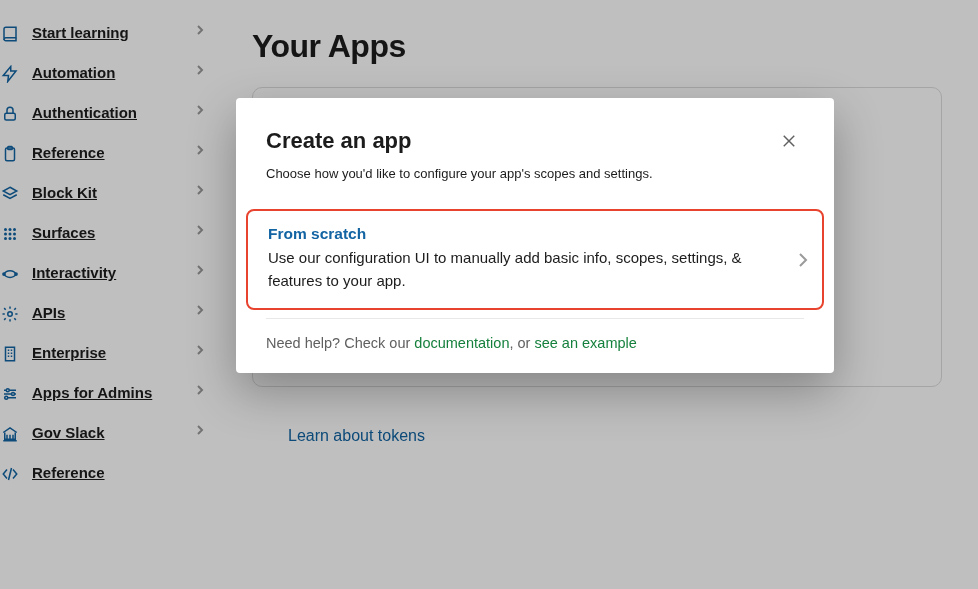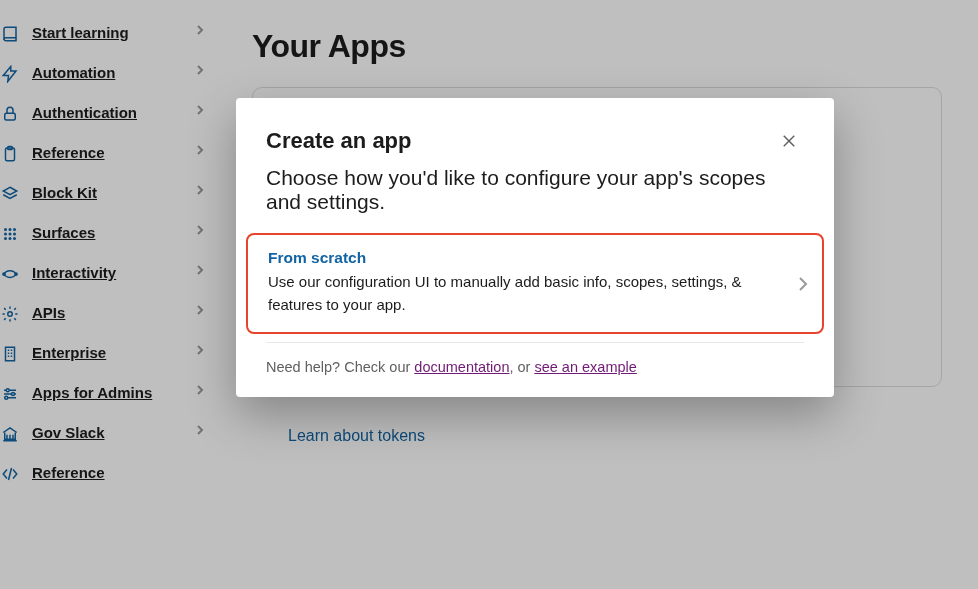--- a/index.html
+++ b/index.html
@@ -15,30 +15,30 @@
   
   .main { position: absolute; left: 216px; top: 0; right: 0; height: 589px; padding: 28px 36px; z-index: 10; }
   .page-title { font-size: 32px; font-weight: 800; letter-spacing: -0.5px; margin-bottom: 22px; }
   .card { border: 1px solid #ddd; border-radius: 10px; background: #fff; height: 300px; }
   .link-below { margin-top: 40px; color: #1264a3; font-size: 16px; padding-left: 36px; }
   
   .modal { position: absolute; z-index: 100; left: 236px; top: 98px; width: 598px; background: #fff; border-radius: 4px; box-shadow: 0 18px 48px rgba(0,0,0,0.3); padding: 28px 0 22px 0; }
   .modal-header { display: flex; align-items: center; justify-content: space-between; padding: 0 30px 10px 30px; }
   .modal-title { font-size: 22px; font-weight: 800; }
   .close-btn { width: 30px; height: 30px; display: flex; align-items: center; justify-content: center; color: #616061; cursor: pointer; }
-  .modal-sub { padding: 0 30px; font-size: 21px; color: #1d1c1d; margin-bottom: 19px; }
+  .modal-sub { padding: 0 30px; font-size: 13px; color: #1d1c1d; margin-bottom: 28px; }
   .option { position: relative; margin: 0 10px; padding: 14px 56px 16px 20px; cursor: pointer; }
   .option.highlight { border: 2px solid #e8432e; border-radius: 8px; }
   .opt-title { font-size: 15.5px; font-weight: 700; color: #1d1c1d; margin-bottom: 4px; }
   .option.highlight .opt-title { color: #1264a3; }
   .opt-desc { font-size: 15px; color: #1d1c1d; line-height: 1.5; }
   .opt-chevron { position: absolute; right: 14px; top: 50%; transform: translateY(-50%); color: #9a9a9a; }
   .divider { height: 1px; background: #e8e8e8; margin: 8px 30px; }
   .help { padding: 8px 30px 0 30px; font-size: 14.5px; color: #616061; }
-  .help .ul { text-decoration: underline; color: #701a75; cursor: pointer; }
+  .help .ul { color: #15803d; cursor: pointer; }
   svg { display: block; }
 </style>
 </head>
 <body>
 
 <div class="app">
 
   <div class="sidebar">
     <div class="side-item">
       <span class="side-icon">

